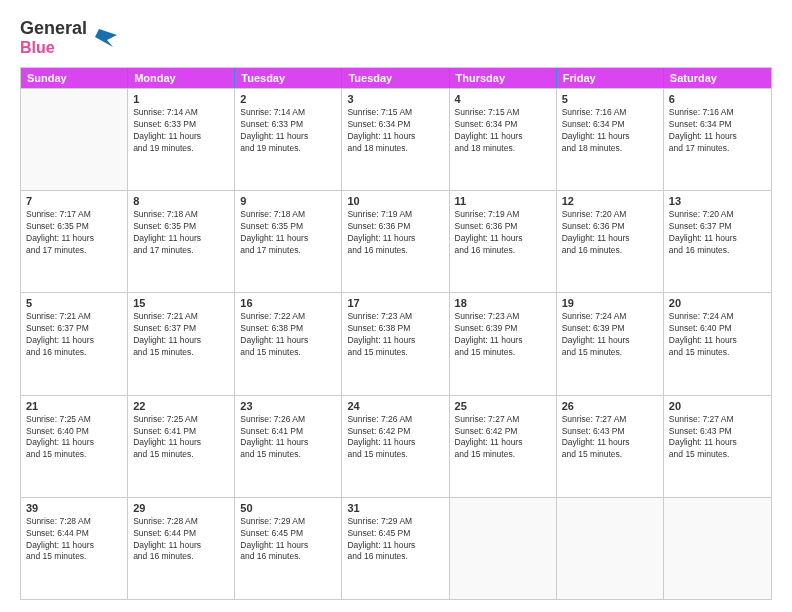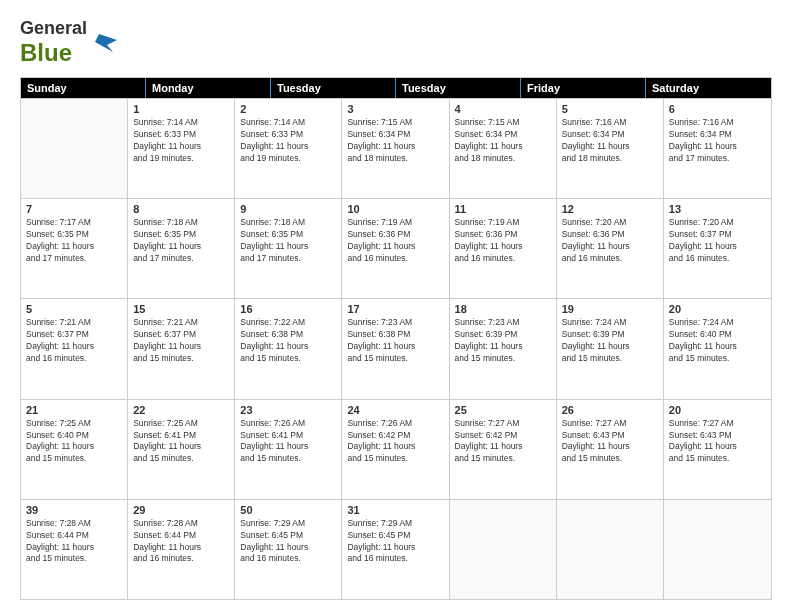--- a/index.html
+++ b/index.html
@@ -42,22 +42,22 @@
       color: #555;
     }
     .calendar {
       flex: 1;
       display: flex;
       flex-direction: column;
       border: 1px solid #ccc;
     }
     .cal-header {
       display: grid;
-      grid-template-columns: repeat(6, 1fr);
-      background: #000000;
+      grid-template-columns: repeat(7, 1fr);
+      background: #d946ef;
     }
     .cal-header-cell {
       color: #fff;
       font-size: 11px;
       font-weight: bold;
       padding: 4px 6px;
       text-align: left;
       border-right: 1px solid #3a8fd0;
     }
     .cal-header-cell:last-child { border-right: none; }
@@ -97,39 +97,40 @@
   </style>
 </head>
 <body>
 
 <div class="page">
   <div class="header">
     <div class="logo">
   <div style="display:flex; align-items:center; gap:2px;">
     <div>
       <span style="font-size:18px; font-weight:bold; color:#333;">General</span><br>
-      <span style="font-size:24px; font-weight:bold; color:#4d7c0f;">Blue</span>
+      <span style="font-size:16px; font-weight:bold; color:#ec4899;">Blue</span>
     </div>
     <svg width="28" height="22" viewBox="0 0 28 22">
       <polygon points="10,2 28,8 18,13 24,20 6,10" fill="#1a6faf"></polygon>
     </svg>
   </div>
 </div>
     <div class="title-area">
       <div class="month-title"></div>
       <div class="location"></div>
     </div>
   </div>
 
   <div class="calendar">
     <div class="cal-header">
       <div class="cal-header-cell">Sunday</div>
       <div class="cal-header-cell">Monday</div>
       <div class="cal-header-cell">Tuesday</div>
       <div class="cal-header-cell">Tuesday</div>
+      <div class="cal-header-cell">Thursday</div>
       <div class="cal-header-cell">Friday</div>
       <div class="cal-header-cell">Saturday</div>
     </div>
     <div class="cal-body" id="cal-body">
     <div class="cal-week">
           <div class="cal-cell empty"></div>
           <div class="cal-cell">
             <span class="day-num">1</span>
             <div class="day-info">Sunrise: 7:14 AM<br>Sunset: 6:33 PM<br>Daylight: 11 hours<br>and 19 minutes.</div>
           </div>

